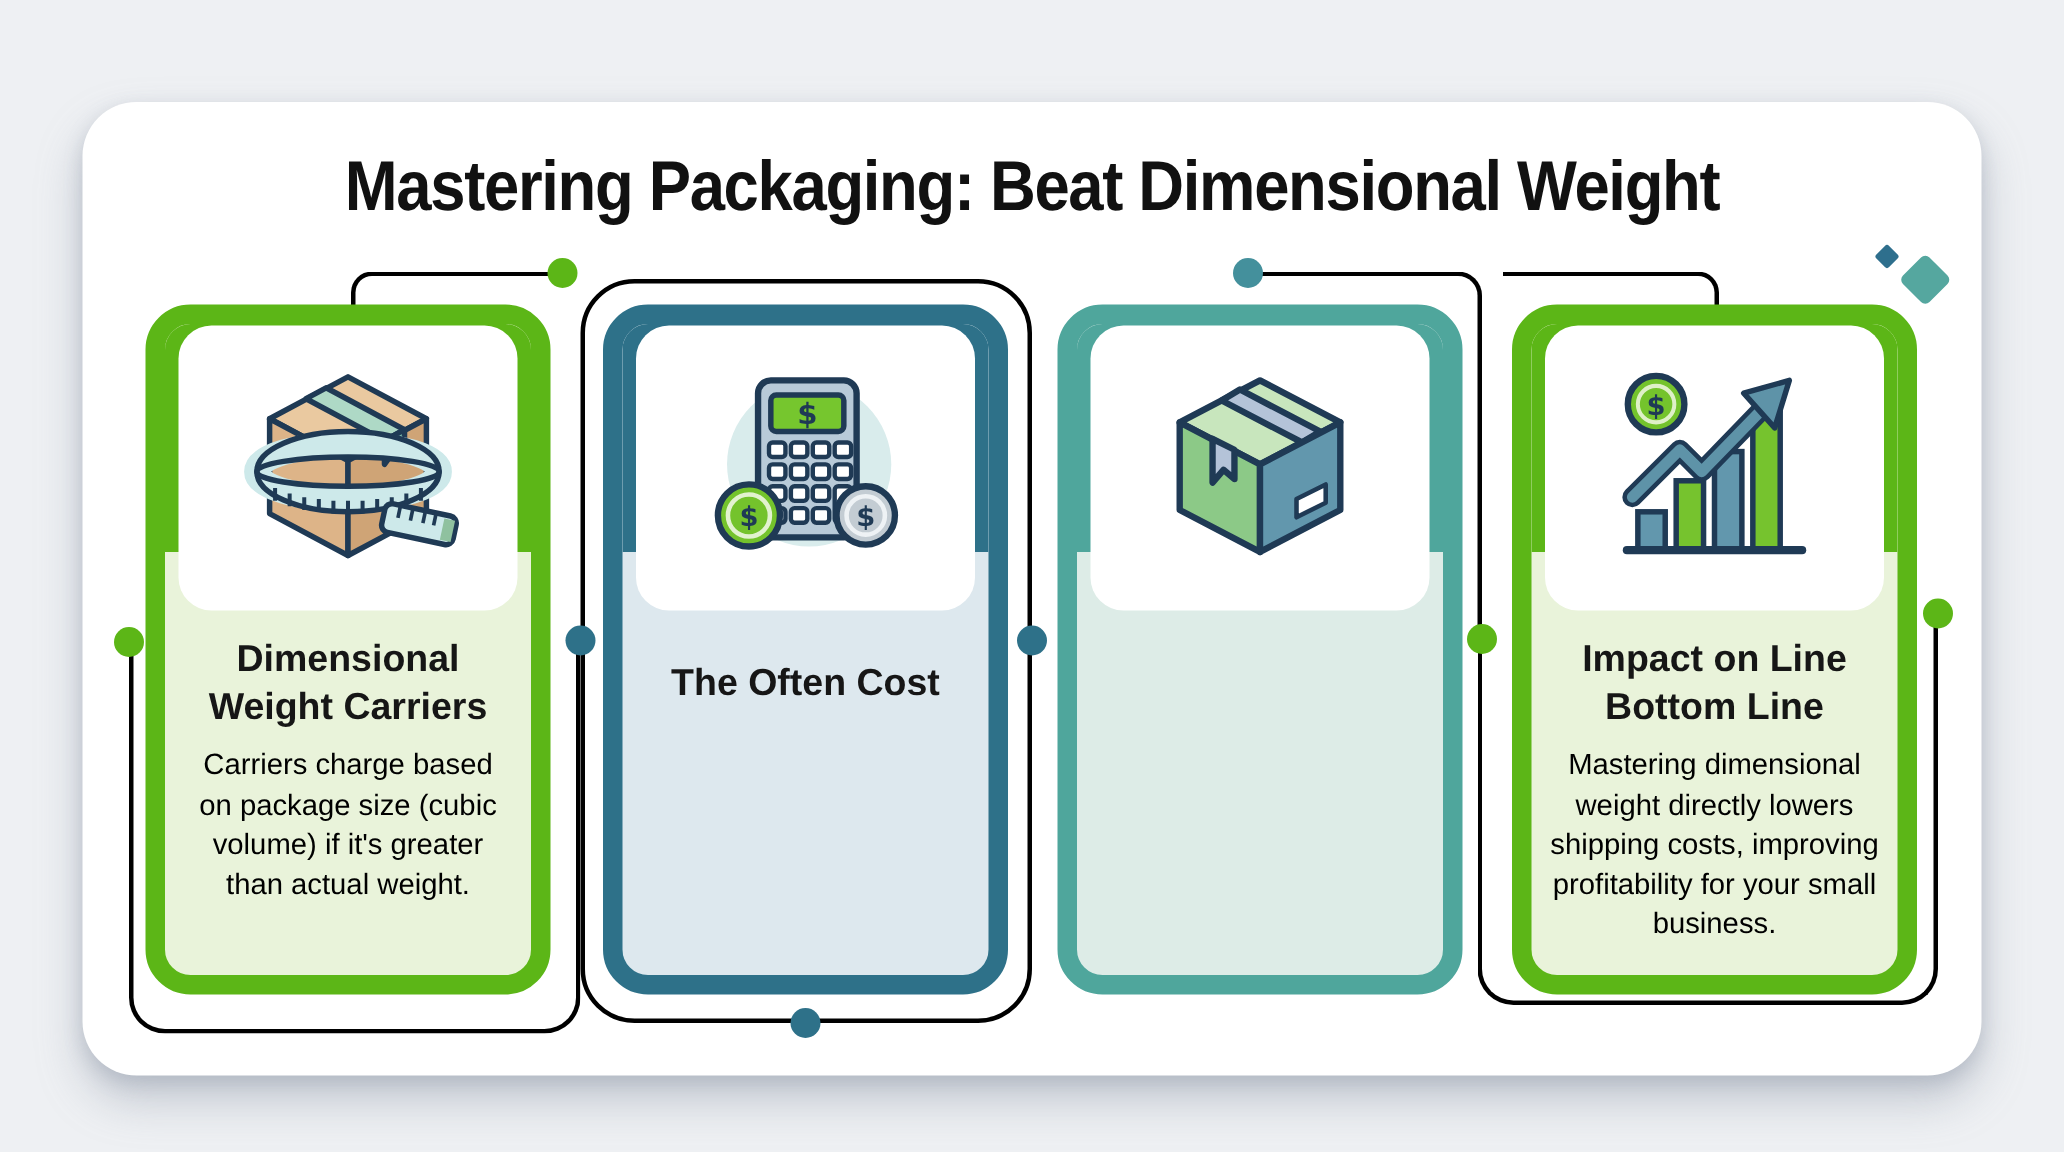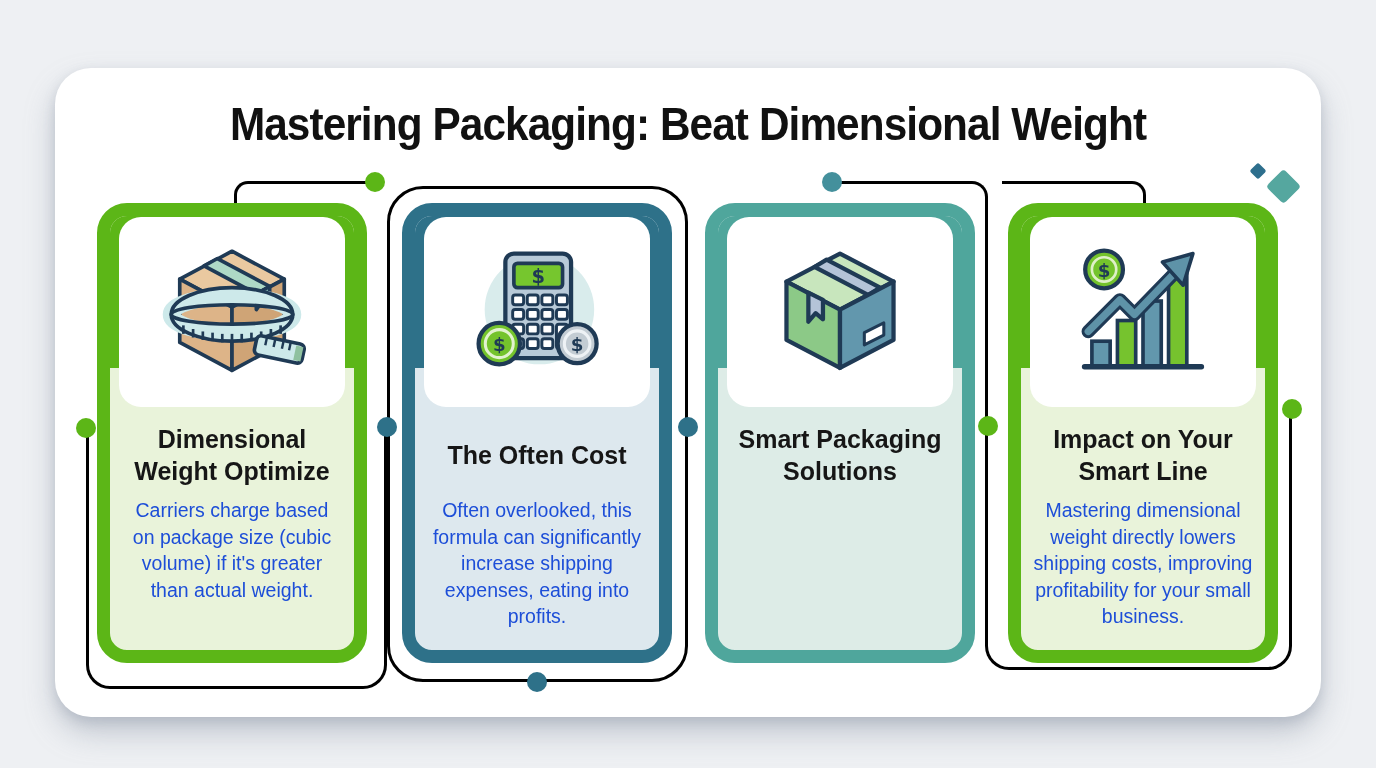--- a/index.html
+++ b/index.html
@@ -69,21 +69,21 @@
     display:flex;align-items:center;justify-content:center;
   }
   .card .iconbox svg{width:158px;height:146px;}
   .card h2{
     margin:15px auto 0;padding:0 10px;min-height:66px;
     display:flex;align-items:center;justify-content:center;
     font-size:25px;line-height:1.28;font-weight:bold;color:#161616;text-align:center;
   }
   .card p{
     margin:9px 0 0;padding:0 12px;
-    font-size:19.5px;line-height:1.36;color:#1d4ed8;text-align:center;
+    font-size:19.5px;line-height:1.36;color:#000000;text-align:center;
   }
   .card1{left:97px;}  .card2{left:402px;}  .card3{left:705px;}  .card4{left:1008px;}
 </style>
 </head>
 <body>
 
 <div class="stage">
   <div class="canvas"></div>
 
   <div class="main-title">
@@ -141,21 +141,21 @@
           <rect x="117" y="84" width="6" height="12" fill="#8fc19f"></rect>
           <g stroke="#1f3a55" stroke-width="2">
             <line x1="92" y1="82" x2="92" y2="89"></line>
               <line x1="99" y1="82" x2="99" y2="89"></line>
             <line x1="106" y1="82" x2="106" y2="89"></line>
               <line x1="112" y1="82" x2="112" y2="89"></line>
           </g>
         </g>
       </svg>
     </div>
-    <h2>Dimensional Weight Optimize</h2>
+    <h2>Dimensional Weight Carriers</h2>
     <p>Carriers charge based on package size (cubic volume) if it's greater than actual weight.</p>
   </article>
 
   <article class="card steel card2">
     <div class="band"></div>
     <div class="iconbox">
       <svg viewBox="0 0 120 120">
         <circle cx="62" cy="58" r="45" fill="#d9ecec"></circle>
         <rect x="34" y="12" width="54" height="86" rx="7" fill="#b8cad8" stroke="#1f3a55" stroke-width="3.5"></rect>
         <rect x="41" y="20" width="40" height="20" rx="3" fill="#76c62e" stroke="#1f3a55" stroke-width="3"></rect>
@@ -179,38 +179,36 @@
         </g>
         <circle cx="29" cy="86" r="17" fill="#74c32c" stroke="#1f3a55" stroke-width="3.5"></circle>
         <circle cx="29" cy="86" r="11.5" fill="none" stroke="#e2f2cf" stroke-width="2.5"></circle>
         <text x="29" y="92" text-anchor="middle" font-family="DejaVu Sans, sans-serif" font-size="15" font-weight="bold" fill="#1f3a55">$</text>
         <circle cx="93" cy="86" r="16" fill="#c3ccd3" stroke="#1f3a55" stroke-width="3.5"></circle>
         <circle cx="93" cy="86" r="10.5" fill="none" stroke="#eef2f5" stroke-width="2.5"></circle>
         <text x="93" y="92" text-anchor="middle" font-family="DejaVu Sans, sans-serif" font-size="15" font-weight="bold" fill="#1f3a55">$</text>
       </svg>
     </div>
     <h2>The Often Cost</h2>
-    <p>Often overlooked, this formula can significantly increase shipping expenses, eating into profits.</p>
   </article>
 
   <article class="card teal card3">
     <div class="band"></div>
     <div class="iconbox">
       <svg viewBox="0 0 120 120">
         <g stroke="#1f3a55" stroke-width="3.5" stroke-linejoin="round">
           <polygon points="60,12 104,35 60,58 16,35" fill="#c8e6bd"></polygon>
           <polygon points="49,17 93,40 83,46 39,23" fill="#b4c3d8"></polygon>
           <polygon points="16,35 60,58 60,106 16,83" fill="#8cc987"></polygon>
           <polygon points="34,44 46,50 46,66 40,61 34,68" fill="#b4c3d8"></polygon>
           <polygon points="60,58 104,35 104,83 60,106" fill="#6297ad"></polygon>
           <polygon points="80,77 96,69 96,79 80,87" fill="#ffffff" stroke-width="2.5"></polygon>
         </g>
       </svg>
     </div>
-    <h2>Smart Packaging Solutions</h2>
   </article>
 
   <article class="card green card4">
     <div class="band"></div>
     <div class="iconbox">
       <svg viewBox="0 0 120 120">
         <g stroke="#1f3a55" stroke-width="3">
           <rect x="18" y="84" width="15" height="21" fill="#6297ad"></rect>
           <rect x="39" y="67" width="15" height="38" fill="#76c32e"></rect>
           <rect x="60" y="51" width="15" height="54" fill="#6297ad"></rect>
@@ -218,16 +216,16 @@
         </g>
         <line x1="12" y1="105" x2="108" y2="105" stroke="#1f3a55" stroke-width="4.5" stroke-linecap="round"></line>
         <polyline points="15,76 41,50 53,62 86,28" fill="none" stroke="#1f3a55" stroke-width="11" stroke-linejoin="round" stroke-linecap="round"></polyline>
         <polyline points="15,76 41,50 53,62 86,28" fill="none" stroke="#5e93a8" stroke-width="6" stroke-linejoin="round" stroke-linecap="round"></polyline>
         <polygon points="76,19 101,12 93,38" fill="#5e93a8" stroke="#1f3a55" stroke-width="3" stroke-linejoin="round"></polygon>
         <circle cx="28" cy="25" r="15.5" fill="#74c32c" stroke="#1f3a55" stroke-width="3.5"></circle>
         <circle cx="28" cy="25" r="10" fill="none" stroke="#dff0c8" stroke-width="2.2"></circle>
         <text x="28" y="31" text-anchor="middle" font-family="DejaVu Sans, sans-serif" font-size="15" font-weight="bold" fill="#1f3a55">$</text>
       </svg>
     </div>
-    <h2>Impact on Your Smart Line</h2>
+    <h2>Impact on Line Bottom Line</h2>
     <p>Mastering dimensional weight directly lowers shipping costs, improving profitability for your small business.</p>
   </article>
 </div>
 
 </body></html>

